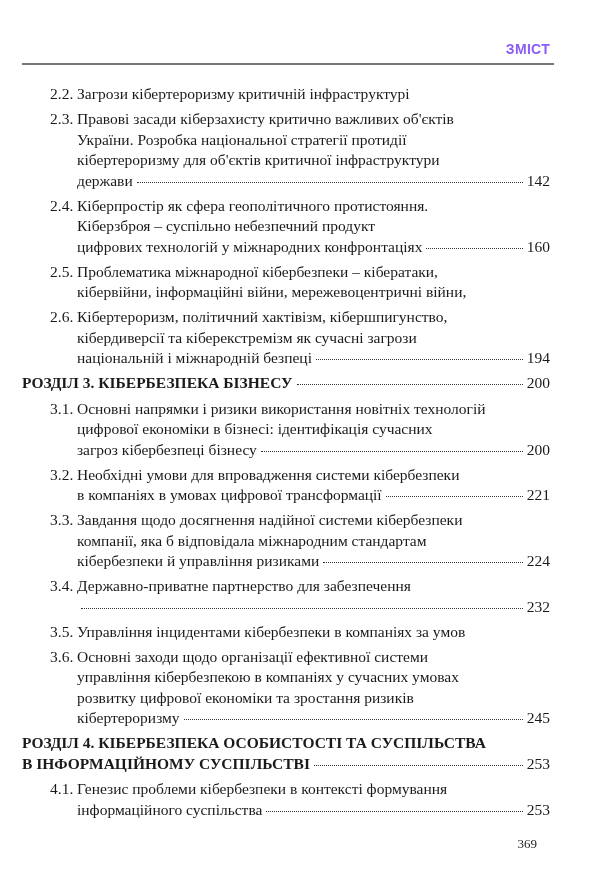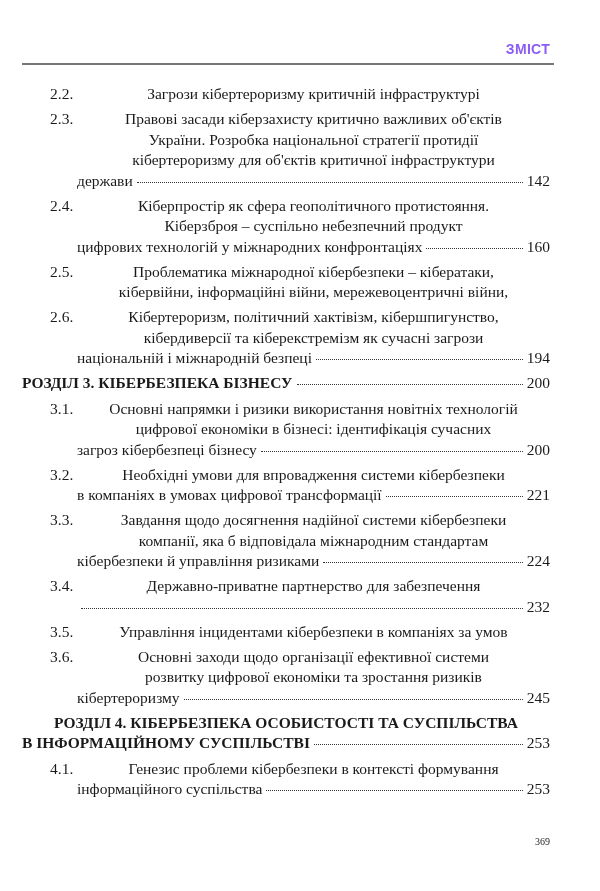--- a/index.html
+++ b/index.html
@@ -12,36 +12,36 @@
     font-family: "Liberation Sans", "DejaVu Sans", sans-serif; font-weight: bold;
     font-size: 14px; letter-spacing: 0.3px; color: #8b5cf6;
   }
   .header-rule {
     position: absolute; left: 22px; right: 46px; top: 63px; height: 2px; background: #777;
   }
   .toc {
     position: absolute; left: 22px; right: 50px; top: 84px;
     font-size: 15.5px; line-height: 20.5px;
   }
-  .entry { position: relative; margin-bottom: 4.5px; text-align: center; }
+  .entry { position: relative; margin-bottom: 4.5px; }
   .entry.sub { padding-left: 28px; }
   .entry.sub .num { position: absolute; left: 28px; top: 0; }
   .entry.sub .lines { padding-left: 27px; }
   .entry.chapter { font-weight: bold; margin-top: 0; margin-bottom: 5px; }
   .line { display: block; white-space: nowrap; }
   .line.last { display: flex; align-items: baseline; }
   .line.last .txt { flex: 0 0 auto; }
   .line.last .dots {
     flex: 1 1 auto; overflow: hidden; margin: 0 4px; border-bottom: 1px dotted #333; height: 1px;
     transform: translateY(-3px);
   }
   .line.last .page { flex: 0 0 auto; font-weight: normal; }
   .entry.chapter .line.last .page { font-weight: normal; }
   .footer-page {
-    position: absolute; right: 50px; top: 836px; font-size: 10px;
+    position: absolute; right: 63px; top: 836px; font-size: 13px;
     font-family: "Liberation Serif", "DejaVu Serif", serif; color: #222;
   }
   .ch4-gap { margin-top: 12px; }
 </style>
 </head>
 <body>
 
 <div>
   <div class="header-title">ЗМІСТ</div>
   <div class="header-rule"></div>
@@ -154,20 +154,21 @@
       <div class="entry sub">
         <span class="num">3.5.</span>
         <div class="lines">
           <span class="line">Управління інцидентами кібербезпеки в компаніях за умов</span>
         </div>
       </div>
       <div class="entry sub">
         <span class="num">3.6.</span>
         <div class="lines">
           <span class="line">Основні заходи щодо організації ефективної системи</span>
+          <span class="line">управління кібербезпекою в компаніях у сучасних умовах</span>
           <span class="line">розвитку цифрової економіки та зростання ризиків</span>
           <span class="line last">
             <span class="txt">кібертероризму</span>
             <span class="dots"></span>
             <span class="page">245</span>
           </span>
         </div>
       </div>
       <div class="entry chapter ch4-gap">
         <div class="lines">

